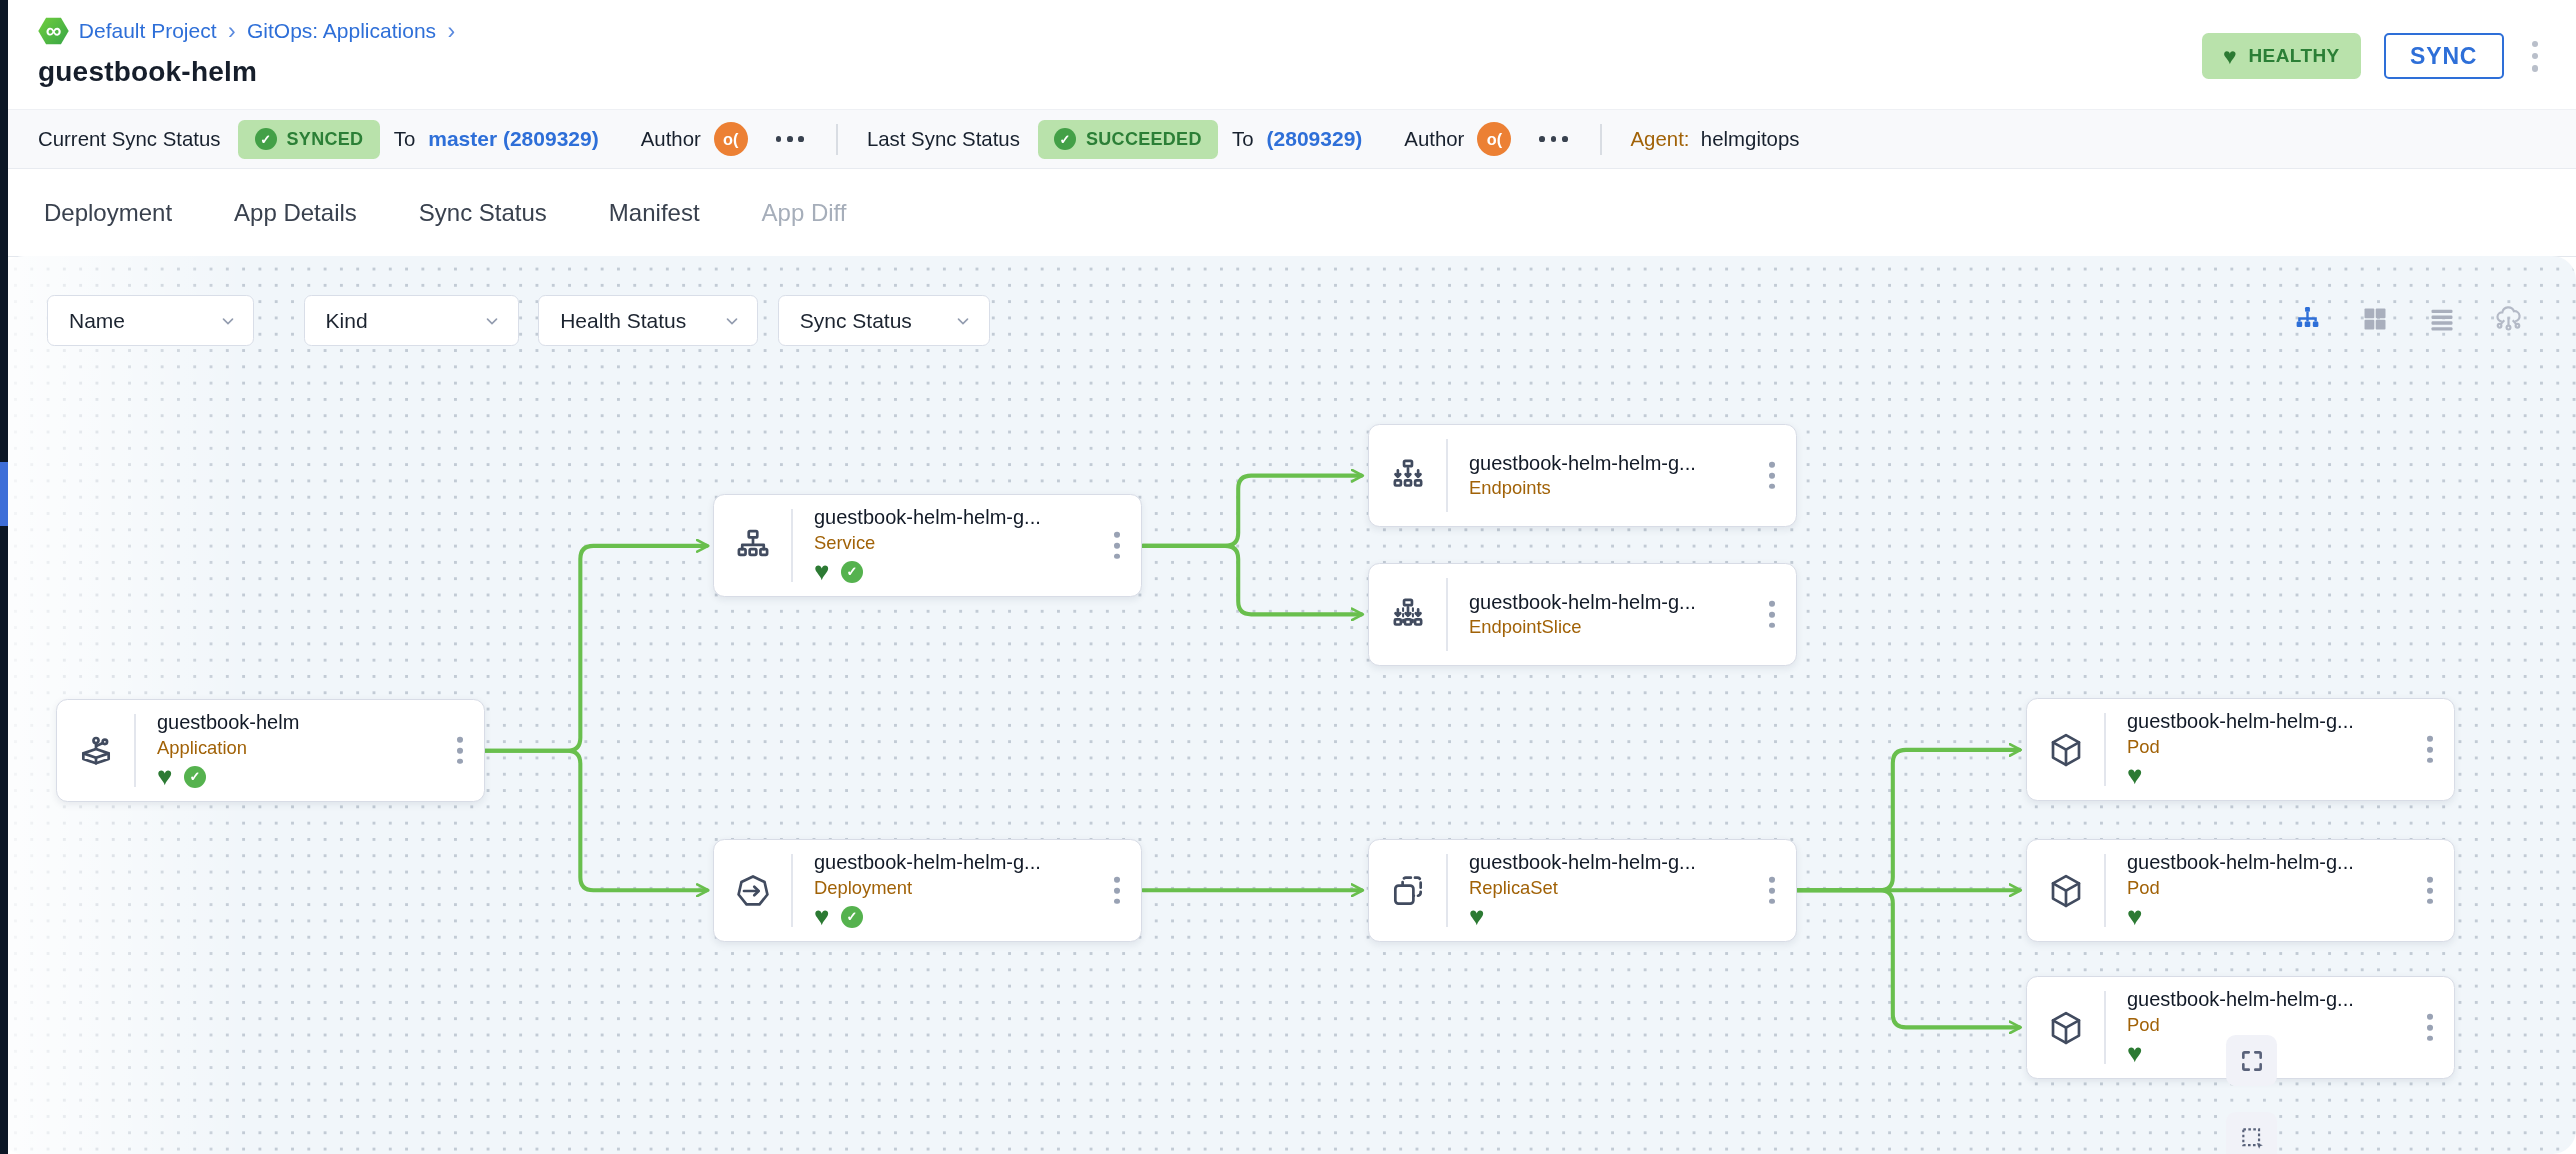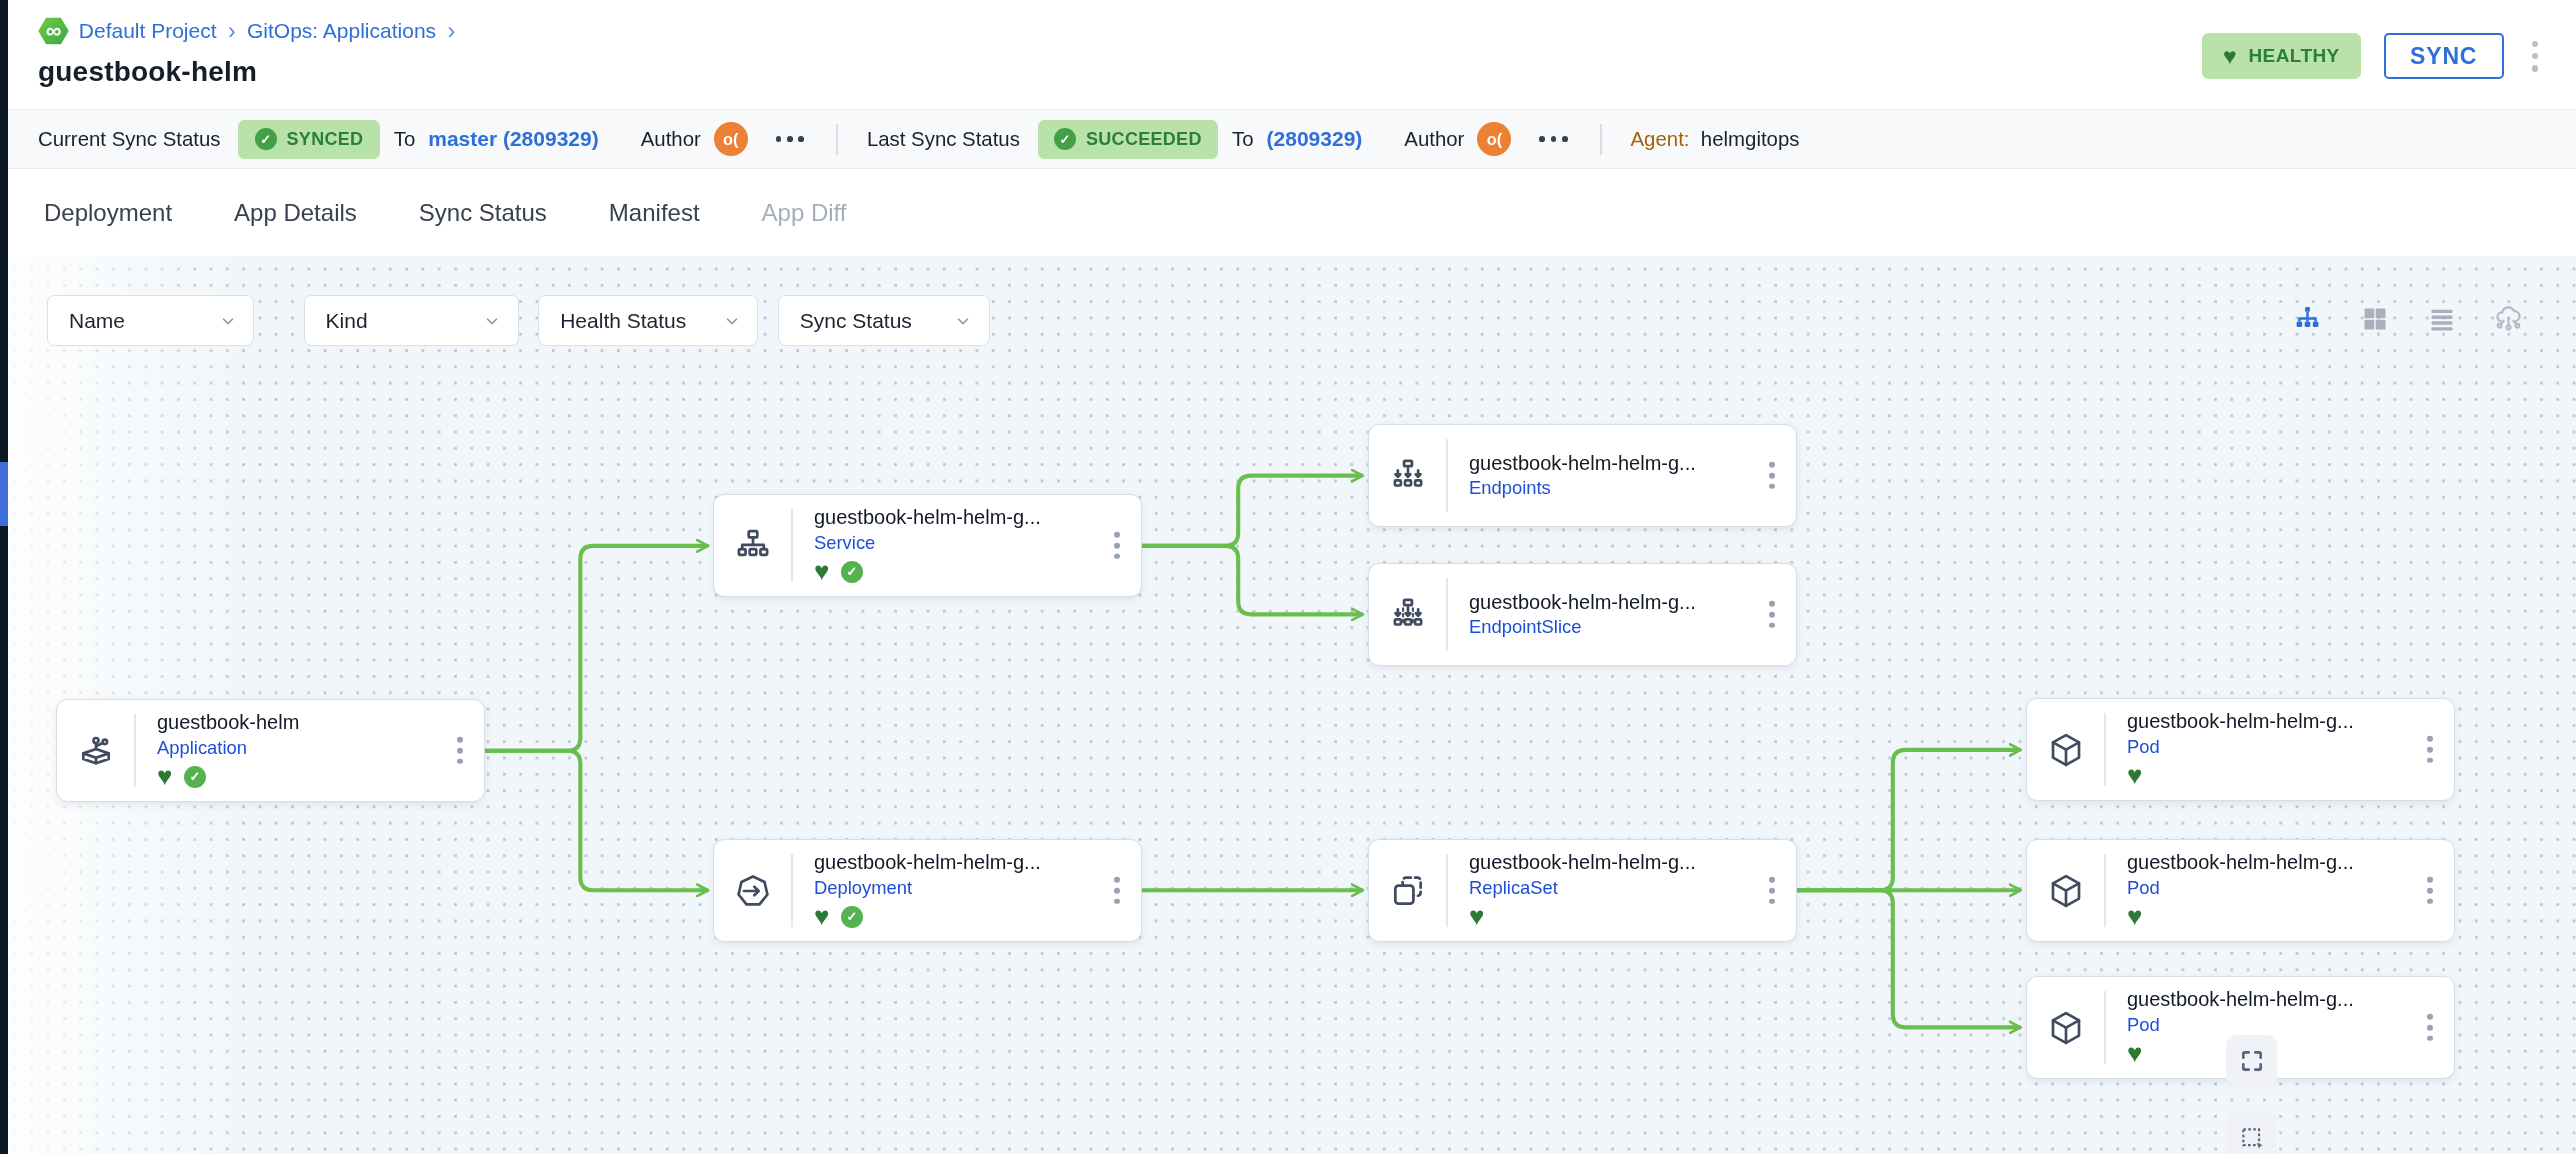--- a/index.html
+++ b/index.html
@@ -55,42 +55,42 @@
   .tab{position:relative;display:flex;align-items:center;font-size:24px;color:#39414e;font-weight:500;cursor:pointer;}
   .tab.active{color:#141b27;font-weight:700;}
   .tab.active .tab-underline{position:absolute;left:-14.7px;right:-14.7px;bottom:0;height:5.7px;background:#2e6fd8;
         border-radius:4.1px 4.1px 0 0;}
   .tab.disabled{color:#a6aeba;cursor:default;}
 
   
   .canvas{position:absolute;left:0;top:256px;width:2576px;height:898px;overflow:hidden;background-color:#f1f6fa;
           background-image:linear-gradient(90deg,rgba(255,255,255,.85),rgba(255,255,255,0) 245px),
                            radial-gradient(circle,#c2cbd5 1.4px,rgba(0,0,0,0) 1.6px);
-          background-size:auto,16.3px 16.3px;background-position:0 0,7.3px 4.9px;}
+          background-size:auto,16.3px 16.3px;background-position:0 0,7.3px 4.9px;border-radius:24px;}
   .edges{position:absolute;left:0;top:0;z-index:1;}
 
   
   .filters{position:absolute;left:47px;top:39px;display:flex;gap:19.6px;z-index:5;}
   .filter{height:51px;box-sizing:border-box;background:#fff;border:1.6px solid #d9dee8;border-radius:7.3px;
           display:flex;align-items:center;justify-content:space-between;padding:0 16.3px 0 21px;
           font-size:21px;font-weight:500;color:#1c2430;cursor:pointer;}
 
   
   .view-toggles{position:absolute;right:51px;top:46px;display:flex;gap:34px;z-index:5;align-items:center;}
   .vt-btn{width:33px;height:33px;display:flex;align-items:center;justify-content:center;cursor:pointer;}
 
   
   .node{position:absolute;width:429px;height:103px;background:#fff;border:1.6px solid #d8dce6;border-radius:11.4px;
         box-sizing:border-box;box-shadow:0 2.4px 7.3px rgba(25,35,60,.08);z-index:3;cursor:pointer;}
   .node-icon{position:absolute;left:0;top:0;width:77px;height:100%;display:flex;align-items:center;justify-content:center;}
   .node-sep{position:absolute;left:77px;top:14px;bottom:14px;width:1.6px;background:#e3e6ed;}
   .node-body{position:absolute;left:100px;top:0;bottom:0;right:52px;display:flex;flex-direction:column;
              justify-content:center;gap:2.4px;overflow:hidden;}
   .node-title{font-size:20px;color:#121a27;font-weight:400;white-space:nowrap;}
-  .node-kind{font-size:18.4px;color:#1d4ed8;}
+  .node-kind{font-size:18.4px;color:#a16207;}
   .node-badges{display:flex;align-items:center;gap:11.4px;height:26px;margin-top:2.4px;}
   .node-badges:empty{display:none;}
   .badge-heart{font-size:26px;line-height:21px;color:#2c7a33;}
   .badge-check{width:22px;height:22px;border-radius:50%;background:#55b24e;display:flex;align-items:center;
                justify-content:center;color:#fff;font-size:13px;font-weight:700;}
   .node-kebab{position:absolute;right:16.3px;top:50%;transform:translateY(-50%);display:flex;flex-direction:column;
               gap:4.9px;padding:4.9px;cursor:pointer;}
   .node-kebab i{width:5.7px;height:5.7px;border-radius:50%;background:#99a2b4;}
 
   

